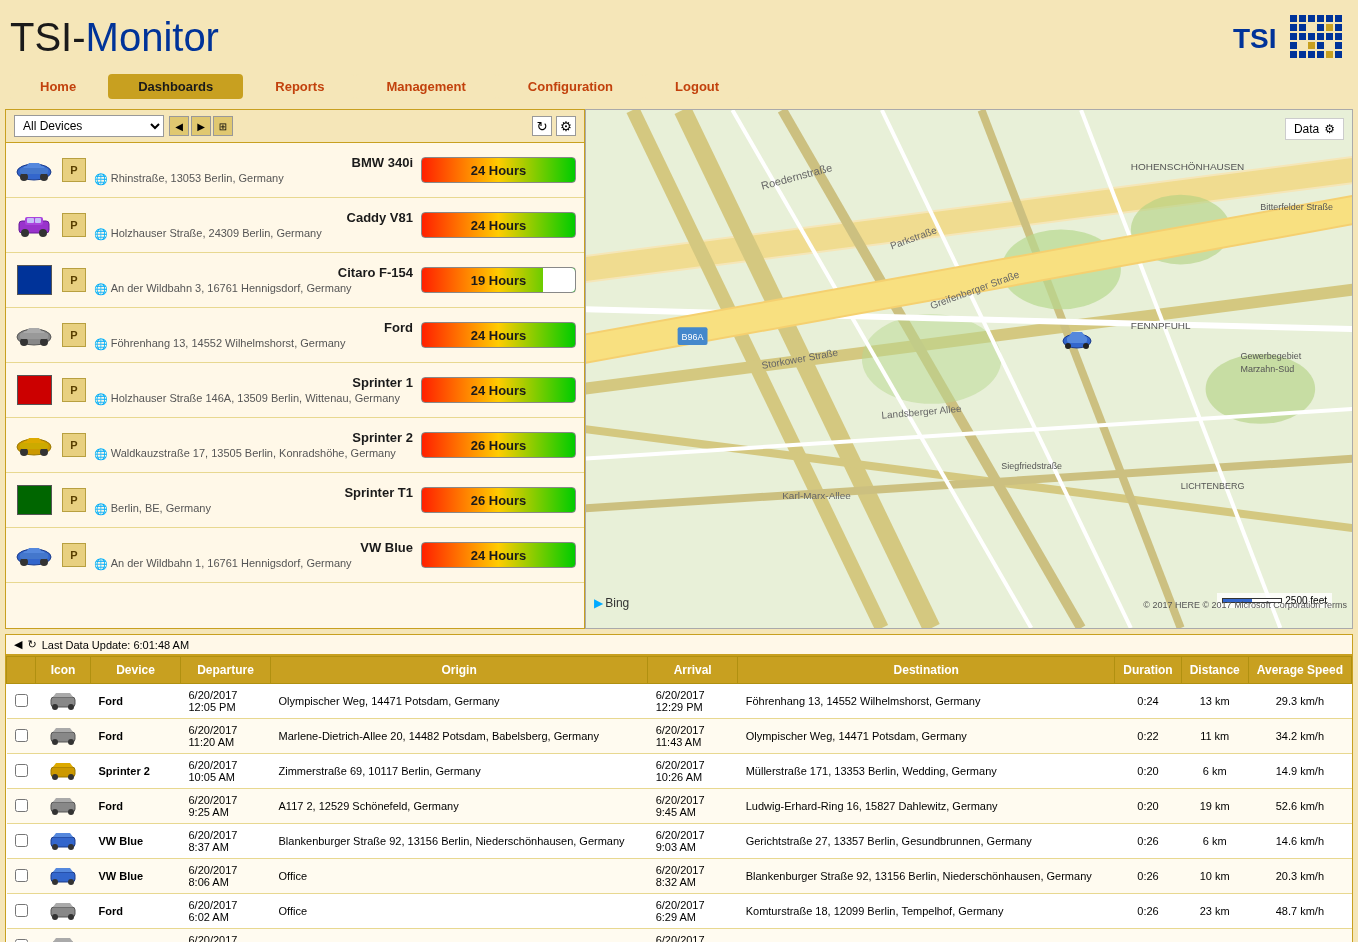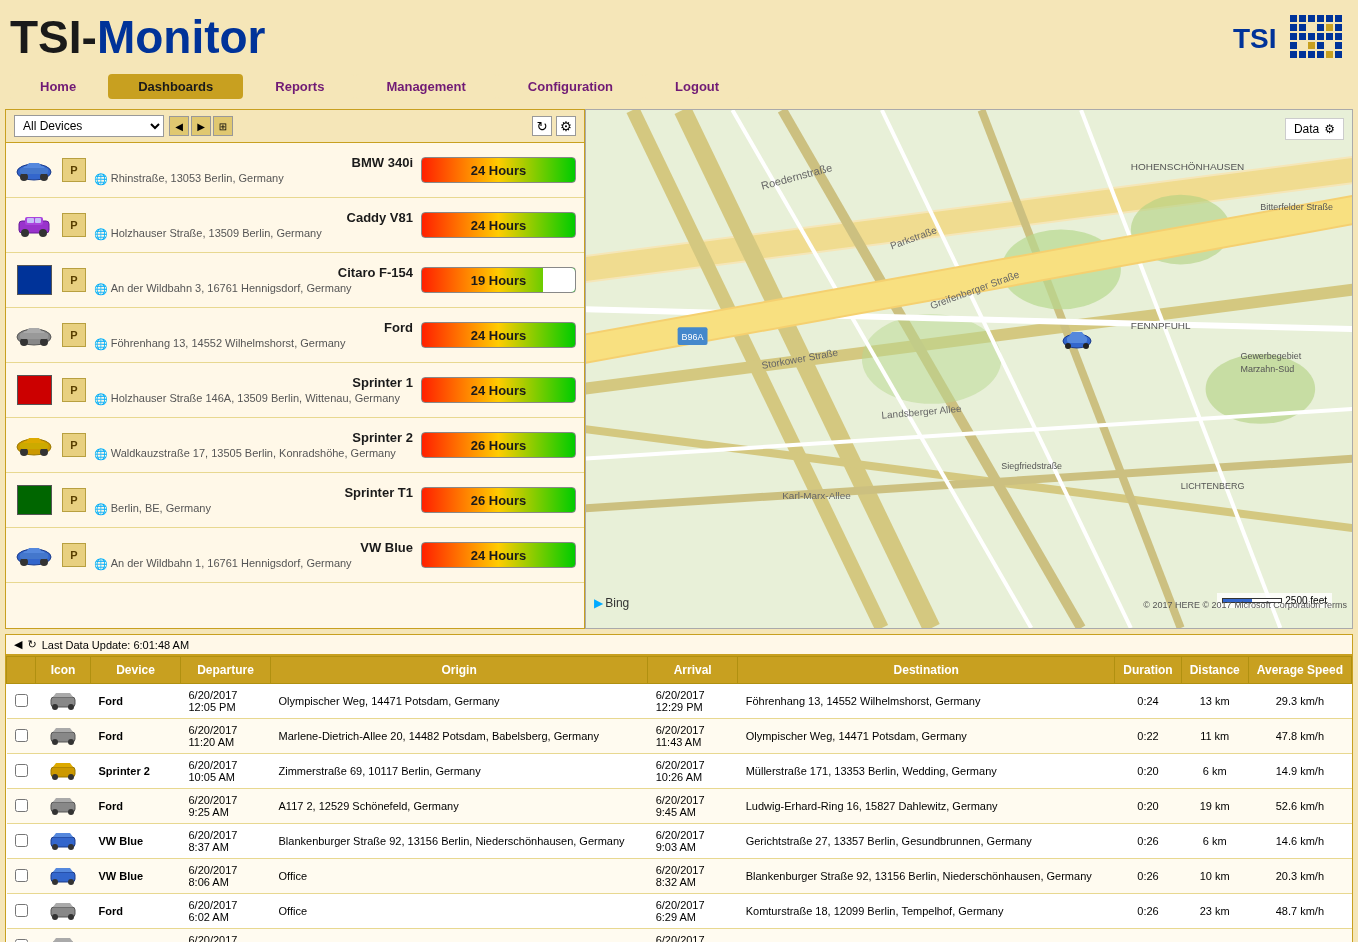--- a/index.html
+++ b/index.html
@@ -3,21 +3,21 @@
   <meta charset="utf-8">
   <style>
     * { margin: 0; padding: 0; box-sizing: border-box; }
     body { font-family: Arial, sans-serif; font-size: 12px; background: #f5e6b8; width: 1358px; min-height: 942px; overflow-x: hidden; }
 
     
     .header { background: #f5e6b8; padding: 8px 10px; display: flex; align-items: center; justify-content: space-between; }
 
     
     nav { background: #f5e6b8; display: flex; padding: 0 10px 5px; gap: 2px; }
-    nav a { padding: 5px 30px; text-decoration: none; color: #701a75; font-weight: bold; font-size: 13px; background: #f5e6b8; border-radius: 3px; }
+    nav a { padding: 5px 30px; text-decoration: none; color: #c2410c; font-weight: bold; font-size: 13px; background: #f5e6b8; border-radius: 3px; }
     nav a.active { background: #c8a020; color: #1a1a1a; border-radius: 4px; }
 
     
     .main-content { display: flex; gap: 0; padding: 5px 5px; height: 530px; }
 
     
     .left-panel { width: 580px; min-width: 580px; background: #fff8e8; border: 1px solid #c8a020; display: flex; flex-direction: column; }
     .left-panel-toolbar { background: #f5e6b8; padding: 5px 8px; display: flex; align-items: center; gap: 5px; border-bottom: 1px solid #c8a020; }
     .device-select { width: 150px; padding: 2px 4px; border: 1px solid #999; background: white; font-size: 12px; }
     .toolbar-btn { width: 20px; height: 20px; background: #e0c870; border: 1px solid #999; cursor: pointer; display: flex; align-items: center; justify-content: center; font-size: 10px; }
@@ -70,21 +70,21 @@
     .color-blue { background: #003399; }
     .color-red { background: #cc0000; }
     .color-green { background: #006600; }
 
     .nav-arrows { display: flex; gap: 2px; align-items: center; }
   </style>
 </head>
 <body>
 
 <div class="header">
-  <div style="font-size:46px;font-weight:bold;color:#1a1a1a;font-family:Arial,sans-serif;">
+  <div style="font-size:40px;font-weight:normal;color:#1a1a1a;font-family:Arial,sans-serif;">
     <span style="color:#1a1a1a;">TSI</span><span style="color:#1a1a1a;">-</span><span style="color:#003399;">Monitor</span>
   </div>
   <div>
     <svg width="120" height="55" viewBox="0 0 120 55">
       <rect x="60" y="5" width="55" height="45" fill="#f5e6b8"></rect>
 
       <g fill="#003399">
         <rect x="62" y="7" width="7" height="7"></rect>
         <rect x="71" y="7" width="7" height="7"></rect>
         <rect x="80" y="7" width="7" height="7"></rect>
@@ -187,21 +187,21 @@
               <circle cx="28" cy="22" r="4" fill="#333"></circle>
               <rect x="12" y="7" width="7" height="5" rx="1" fill="#cce0ff" opacity="0.8"></rect>
               <rect x="20" y="7" width="6" height="5" rx="1" fill="#cce0ff" opacity="0.8"></rect>
             </svg>
         </div>
         <button class="vehicle-p-btn">P</button>
         <div class="vehicle-info">
           <div class="vehicle-name">Caddy V81</div>
           <div class="vehicle-address">
             <span class="globe-icon">🌐</span>
-            <span>Holzhauser Straße, 13509 Berlin, Germany</span>
+            <span>Holzhauser Straße, 24309 Berlin, Germany</span>
           </div>
         </div>
         <div class="hours-bar-container">
           <div class="hours-bar-bg">
             <div class="hours-bar-overlay" style="width:0%"></div>
             <span class="hours-bar-text">24 Hours</span>
           </div>
         </div>
       </div>
 
@@ -483,21 +483,21 @@
               </svg></td>
     <td class="device-cell" style="font-weight:bold;">Ford</td>
     <td class="departure-cell" style="white-space:pre-line;">6/20/2017
 11:20 AM</td>
     <td class="origin-cell">Marlene-Dietrich-Allee 20, 14482 Potsdam, Babelsberg, Germany</td>
     <td class="arrival-cell" style="white-space:pre-line;">6/20/2017
 11:43 AM</td>
     <td class="dest-cell">Olympischer Weg, 14471 Potsdam, Germany</td>
     <td class="duration-cell">0:22</td>
     <td class="distance-cell">11 km</td>
-    <td class="speed-cell">47.8 km/h</td>
+    <td class="speed-cell">34.2 km/h</td>
   </tr>
           <tr>
     <td class="checkbox-cell"><input type="checkbox" style=""></td>
     <td class="icon-cell"><svg width="32" height="22" viewBox="0 0 32 22">
                 <rect x="4" y="8" width="24" height="10" rx="3" fill="#cc9900" stroke="#997700" stroke-width="1"></rect>
                 <polygon points="6,8 26,8 23,4 9,4" fill="#ddaa00"></polygon>
                 <circle cx="8" cy="18" r="3" fill="#333"></circle>
                 <circle cx="24" cy="18" r="3" fill="#333"></circle>
               </svg></td>
     <td class="device-cell" style="font-weight:bold;">Sprinter 2</td>

